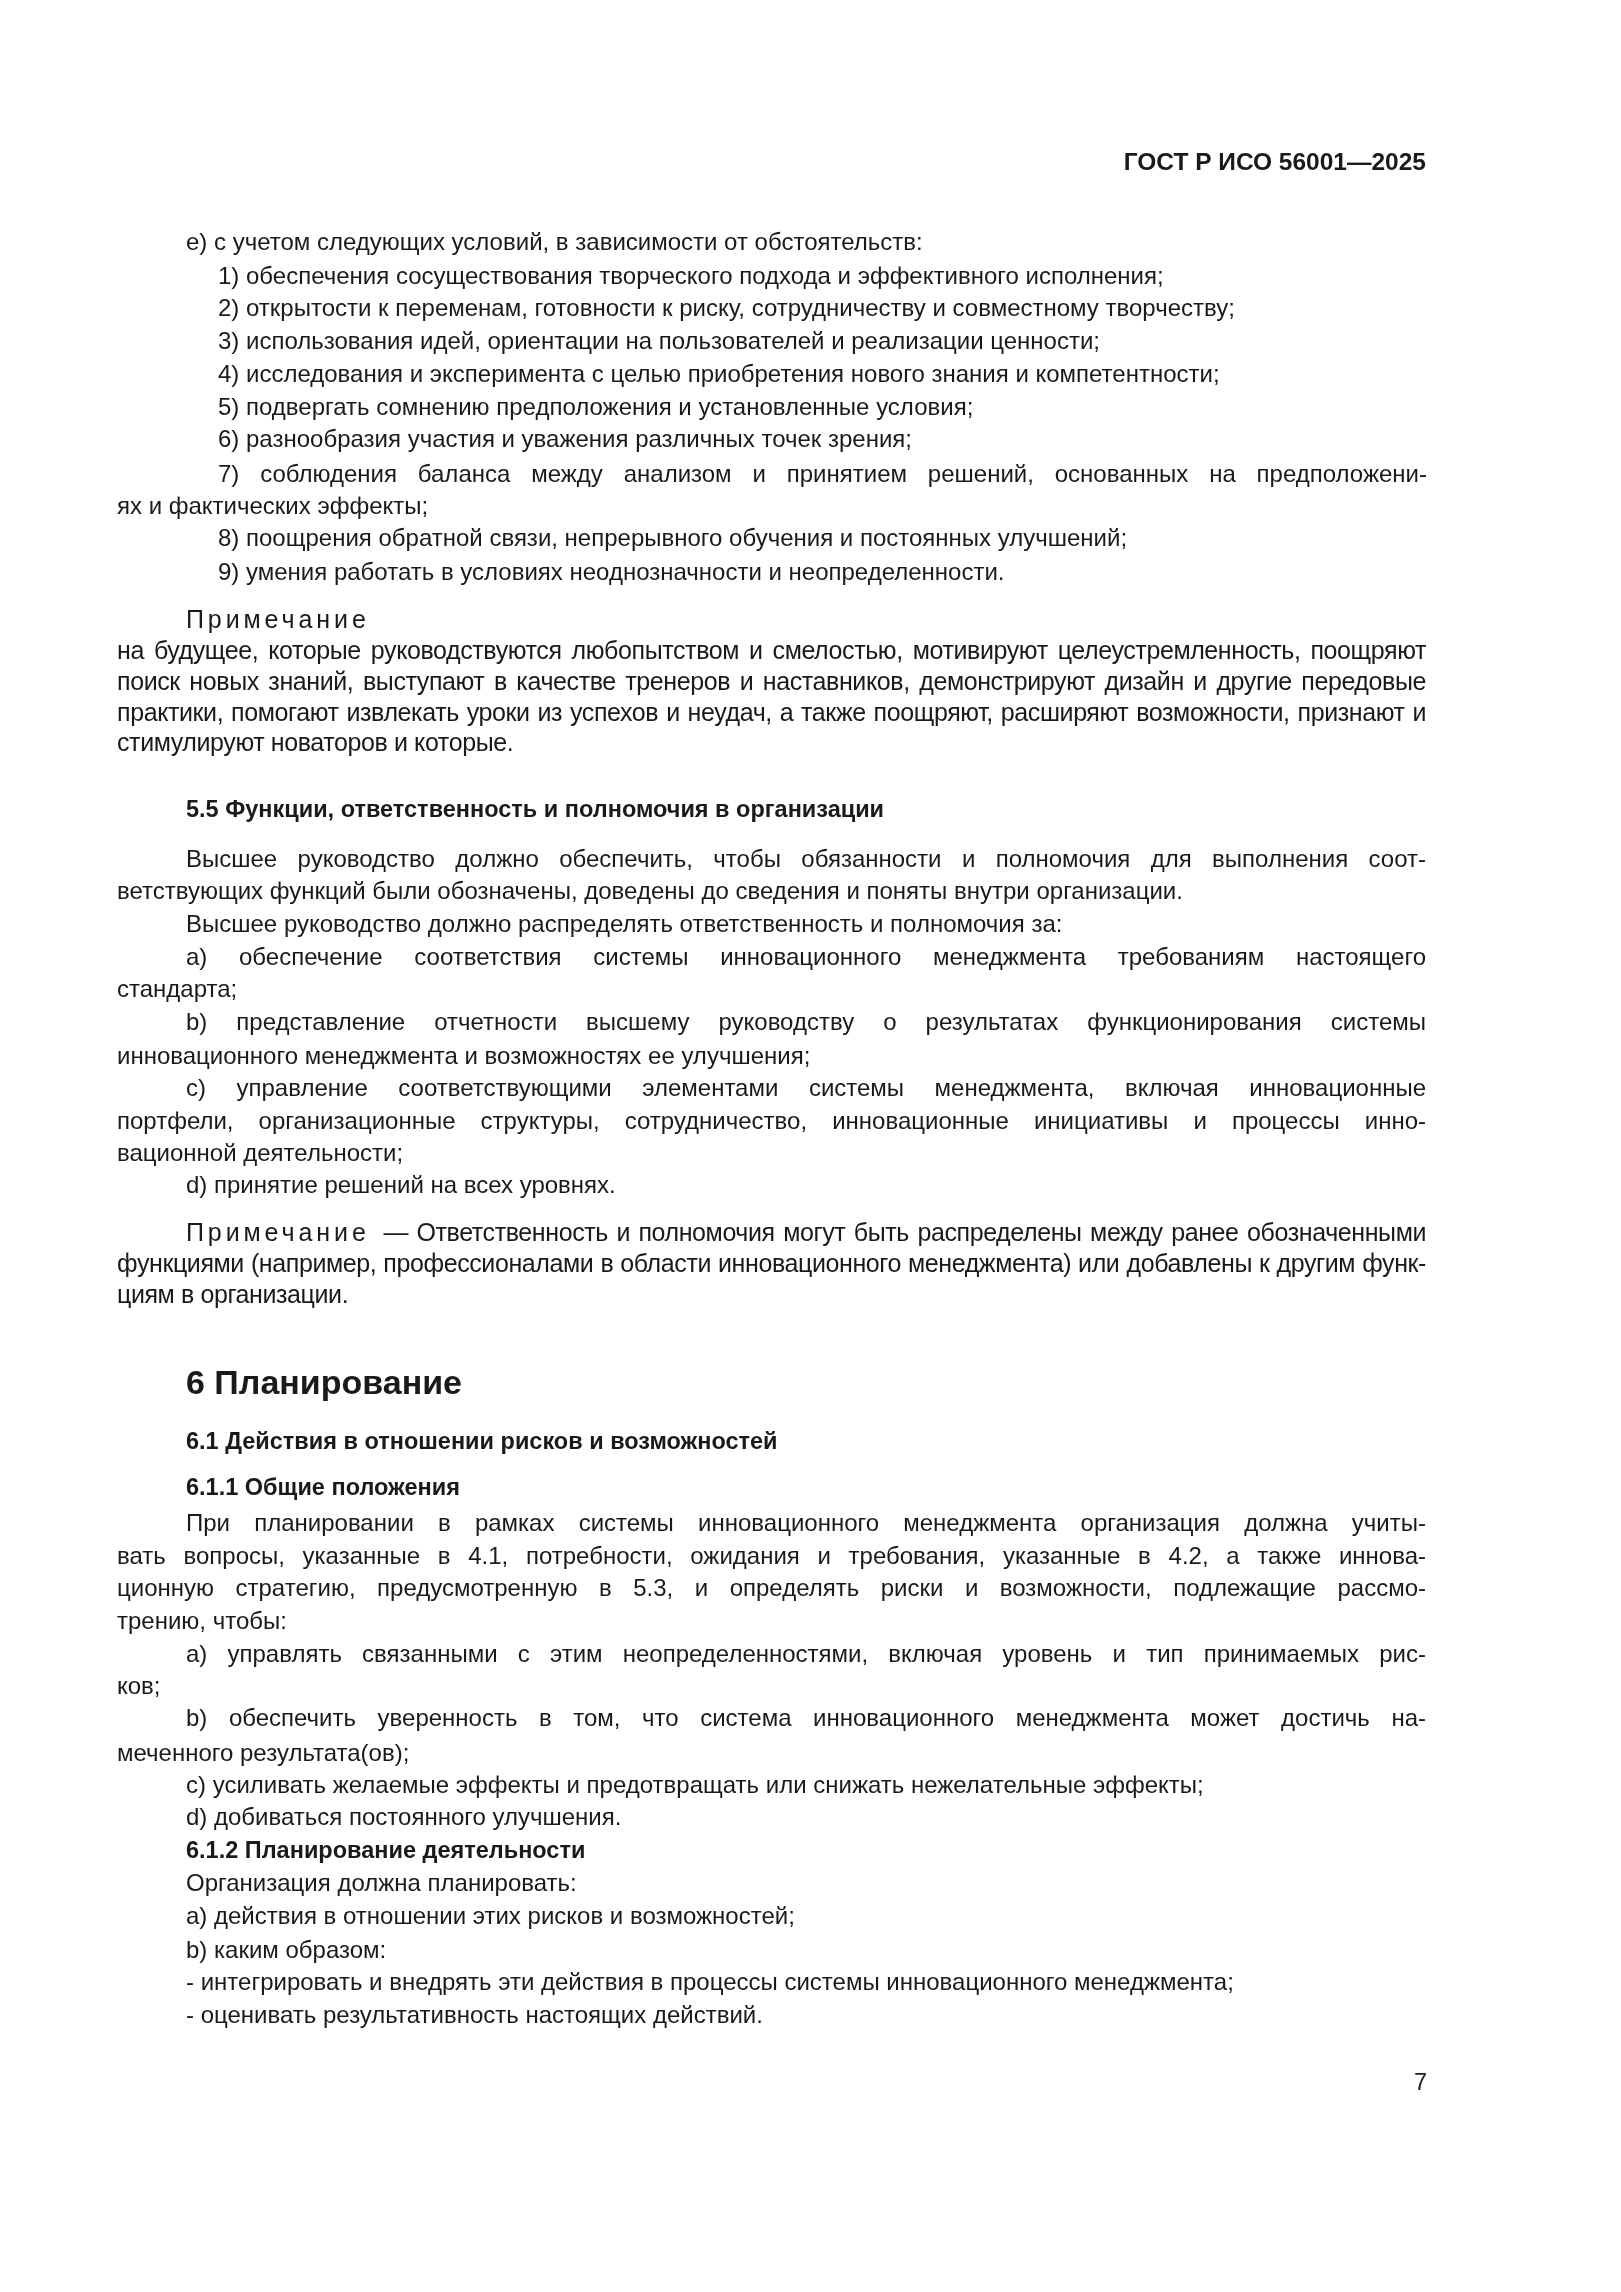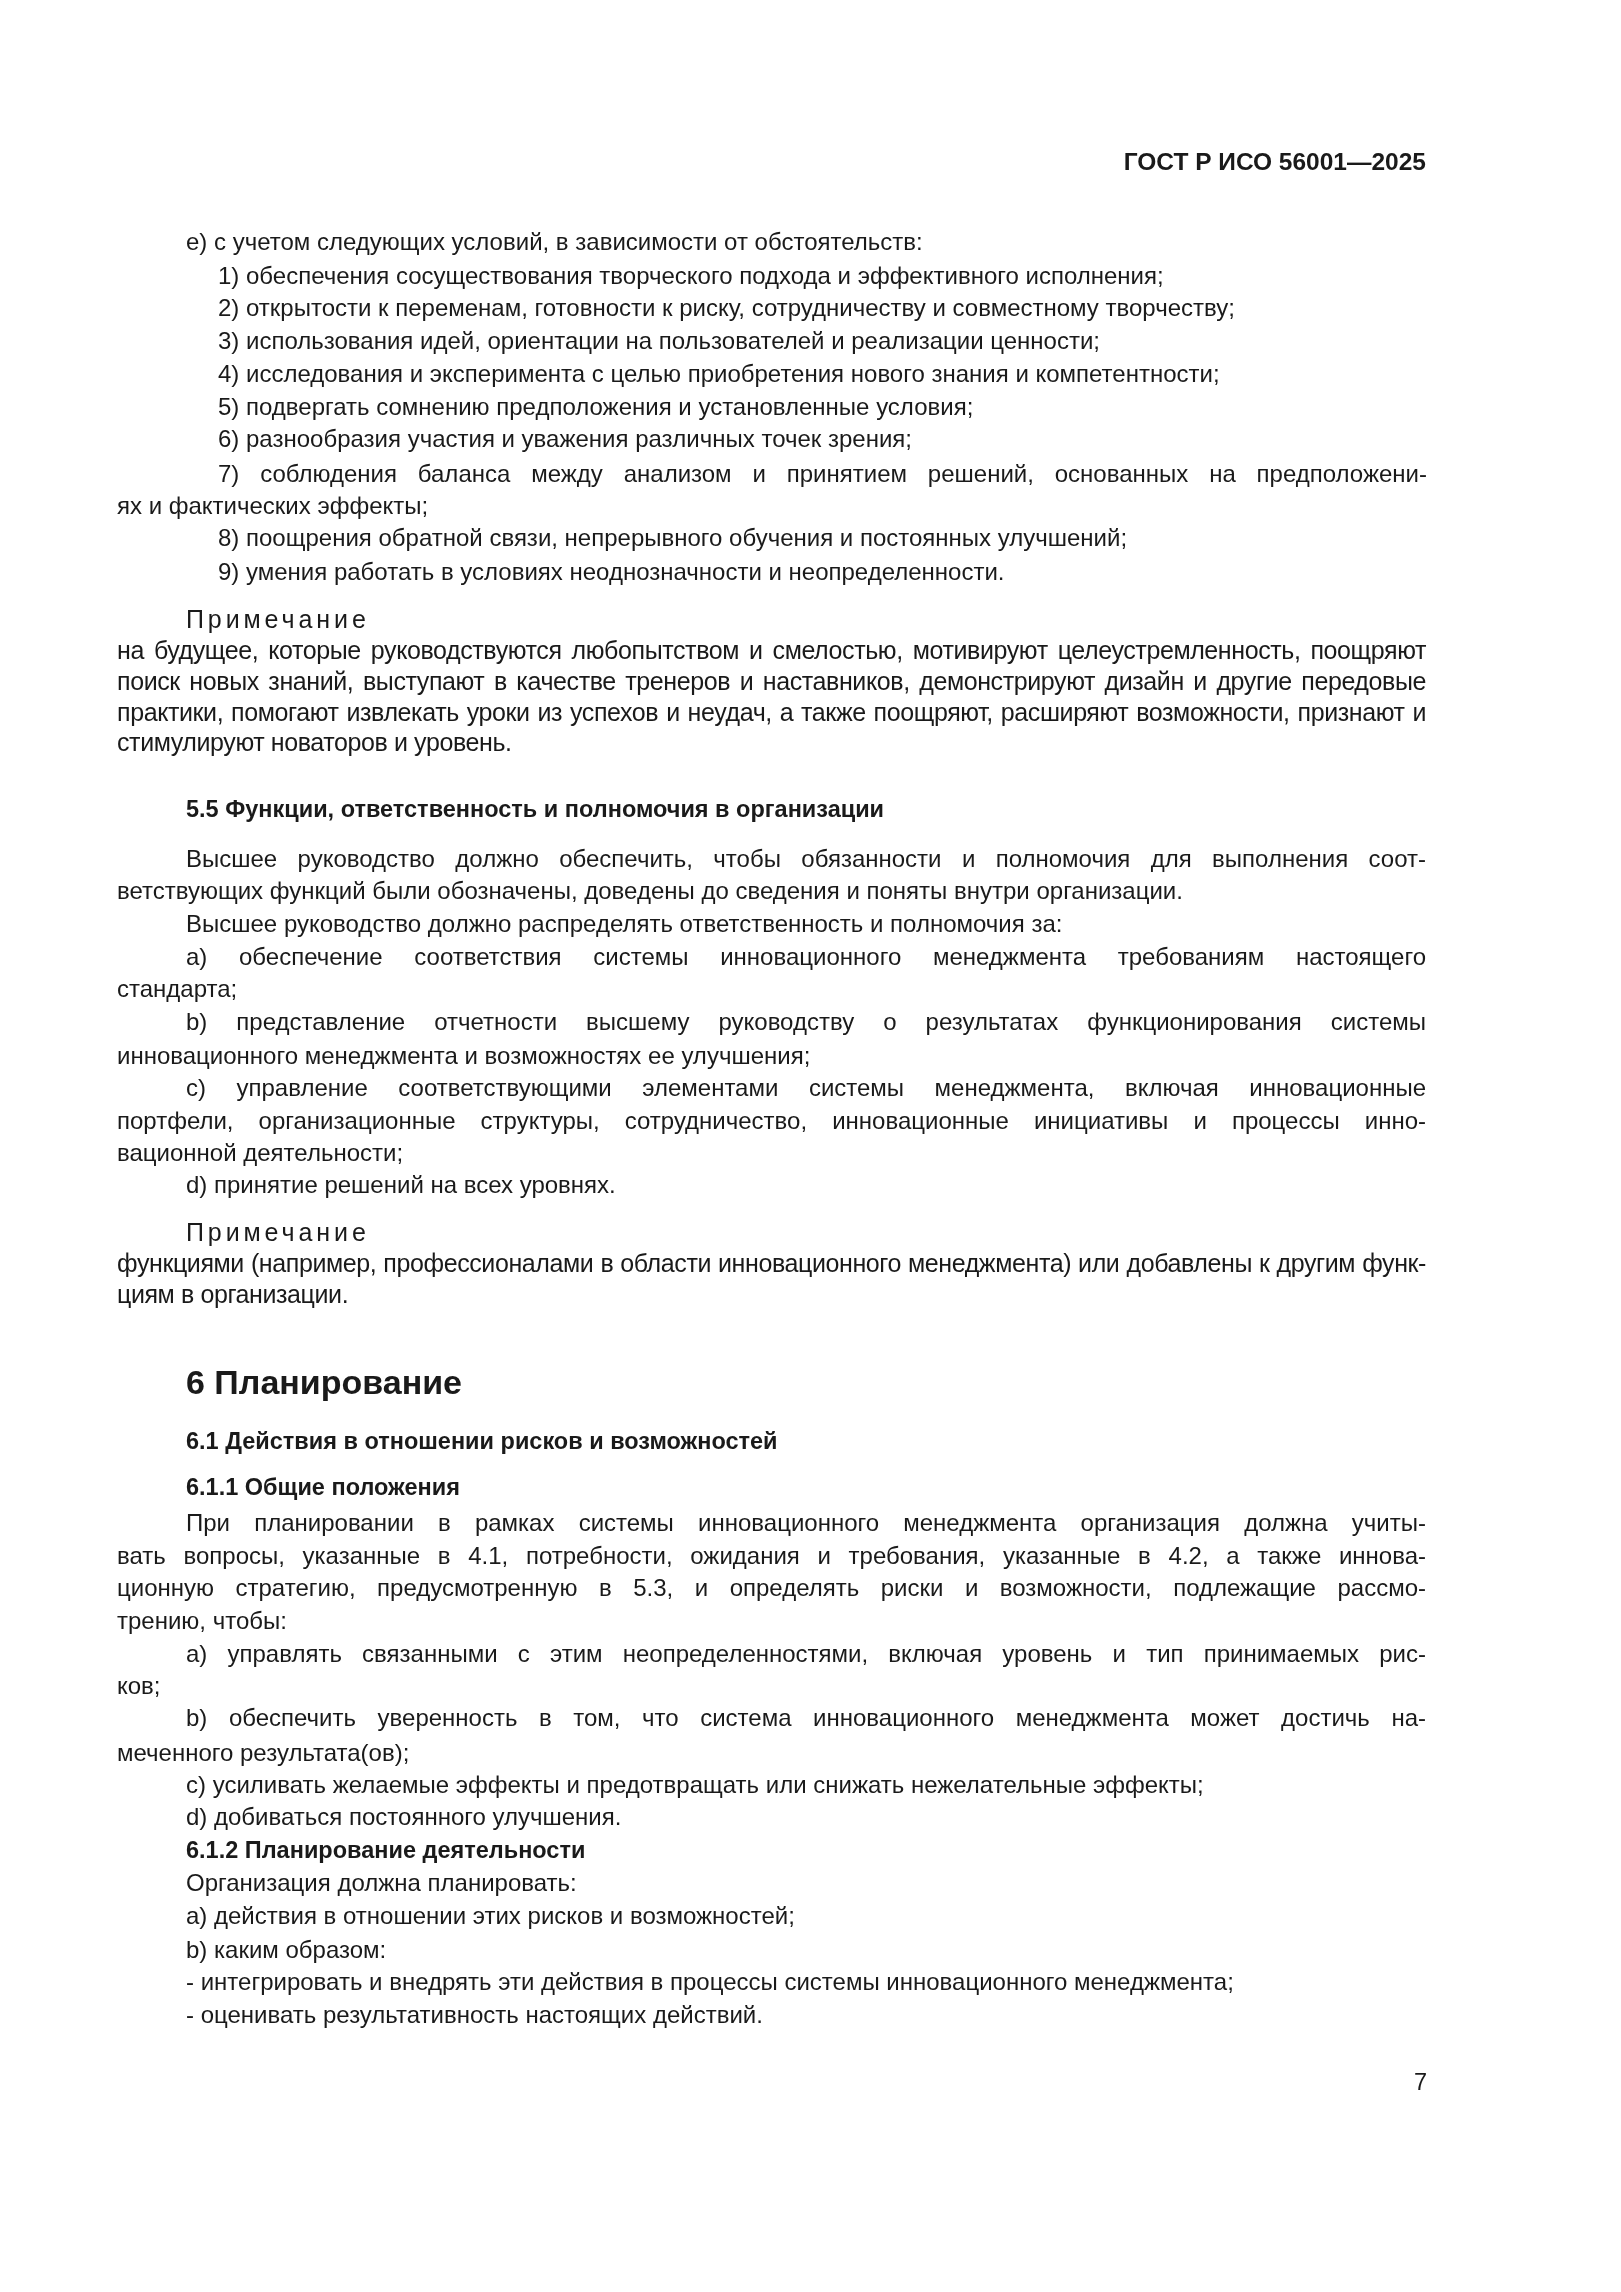--- a/index.html
+++ b/index.html
@@ -37,37 +37,38 @@
   <div class="ln m0" style="top:491px">ях и фактических эффекты;</div>
   <div class="ln m2" style="top:523px">8)  поощрения обратной связи, непрерывного обучения и постоянных улучшений;</div>
   <div class="ln m2" style="top:557px">9)  умения работать в условиях неоднозначности и неопределенности.</div>
 
   <div class="ln note" style="top:605px;left:186px;width:1240px;display:flex;justify-content:space-between">
     <span class="spaced">Примечание</span>
   </div>
   <div class="ln note full" style="top:636px">на будущее, которые руководствуются любопытством и смелостью, мотивируют целеустремленность, поощряют</div>
   <div class="ln note full" style="top:667px">поиск новых знаний, выступают в качестве тренеров и наставников, демонстрируют дизайн и другие передовые</div>
   <div class="ln note full" style="top:698px">практики, помогают извлекать уроки из успехов и неудач, а также поощряют, расширяют возможности, признают и</div>
-  <div class="ln note m0" style="top:728px">стимулируют новаторов и уровень.</div>
+  <div class="ln note m0" style="top:728px">стимулируют новаторов и которые.</div>
 
   <div class="ln h2 m1" style="top:795px">5.5 Функции, ответственность и полномочия в организации</div>
   <div class="ln fullin" style="top:844px">Высшее руководство должно обеспечить, чтобы обязанности и полномочия для выполнения соот-</div>
   <div class="ln m0" style="top:876px">ветствующих функций были обозначены, доведены до сведения и поняты внутри организации.</div>
   <div class="ln m1" style="top:909px">Высшее руководство должно распределять ответственность и полномочия за:</div>
   <div class="ln fullin" style="top:942px">a)  обеспечение соответствия системы инновационного менеджмента требованиям настоящего</div>
   <div class="ln m0" style="top:974px">стандарта;</div>
   <div class="ln fullin" style="top:1007px">b)  представление отчетности высшему руководству о результатах функционирования системы</div>
   <div class="ln m0" style="top:1041px">инновационного менеджмента и возможностях ее улучшения;</div>
   <div class="ln fullin" style="top:1073px">c)  управление соответствующими элементами системы менеджмента, включая инновационные</div>
   <div class="ln full" style="top:1106px">портфели, организационные структуры, сотрудничество, инновационные инициативы и процессы инно-</div>
   <div class="ln m0" style="top:1138px">вационной деятельности;</div>
   <div class="ln m1" style="top:1170px">d)  принятие решений на всех уровнях.</div>
 
   <div class="ln note" style="top:1218px;left:186px;width:1240px;display:flex">
     <span class="spaced">Примечание</span>
+    <span style="flex:1;margin-left:13.7px;text-align:justify;text-align-last:justify">— Ответственность и полномочия могут быть распределены между ранее обозначенными</span>
   </div>
   <div class="ln note full" style="top:1249px">функциями (например, профессионалами в области инновационного менеджмента) или добавлены к другим функ-</div>
   <div class="ln note m0" style="top:1280px">циям в организации.</div>
 
   <div class="ln h1 m1" style="top:1365px;line-height:35px">6 Планирование</div>
   <div class="ln h2 m1" style="top:1427px">6.1 Действия в отношении рисков и возможностей</div>
   <div class="ln h2 m1" style="top:1473px">6.1.1 Общие положения</div>
   <div class="ln fullin" style="top:1508px">При планировании в рамках системы инновационного менеджмента организация должна учиты-</div>
   <div class="ln full" style="top:1541px">вать вопросы, указанные в 4.1, потребности, ожидания и требования, указанные в 4.2, а также иннова-</div>
   <div class="ln full" style="top:1573px">ционную стратегию, предусмотренную в 5.3, и определять риски и возможности, подлежащие рассмо-</div>

